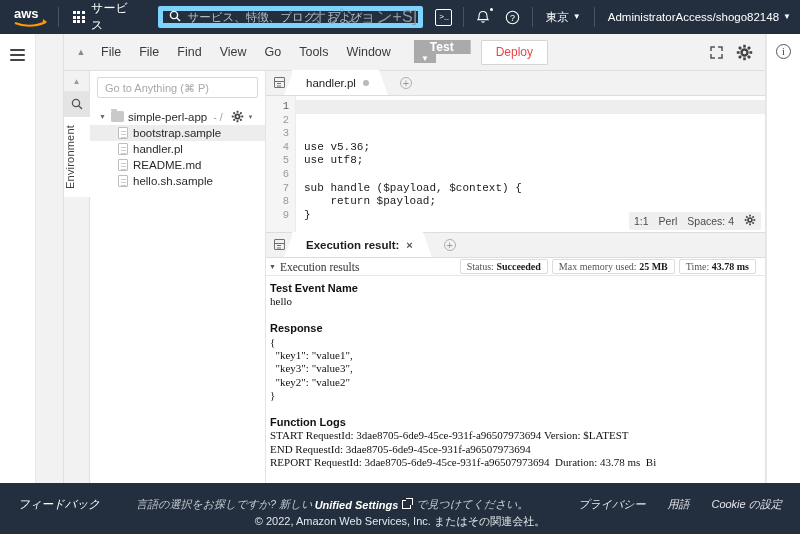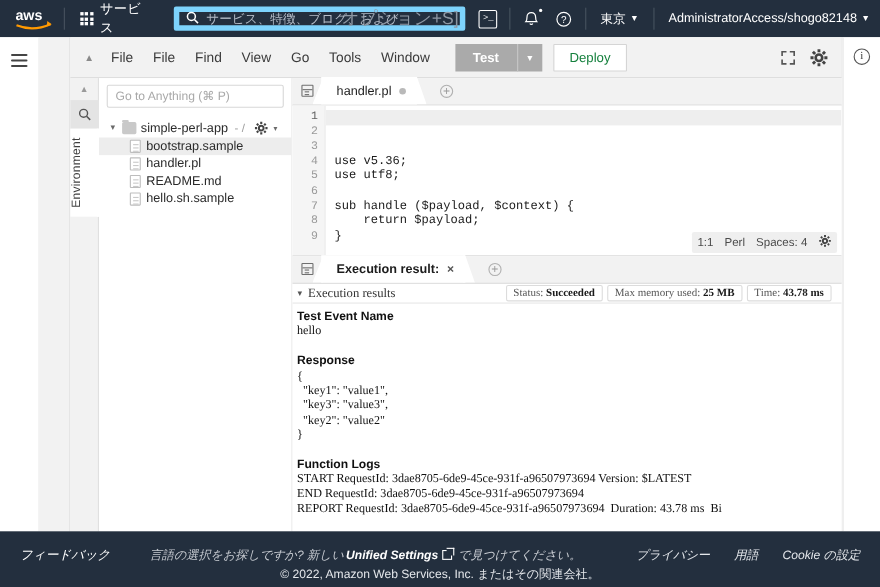--- a/index.html
+++ b/index.html
@@ -107,33 +107,33 @@
     padding-left: 6px;
   }
   .collapse-arrow {
     width: 22px; height:22px; display:flex; align-items:center; justify-content:center;
     color:#8a8a8a; font-size:9px; cursor:pointer;
   }
   .menu-item {
     padding: 0 9px; height: 26px; line-height: 26px;
     font-size: 12.5px; color: #3b3b3b; cursor: pointer;
   }
-  #test-group { display:flex; align-items:stretch; margin-left: 14px; height:25px; }
+  #test-group { display:flex; align-items:stretch; margin-left: 14px; height:25px;flex-direction:column; }
   #test-btn {
     background: #aaaaaa; color:#ffffff; font-size:12px; font-weight:bold;
     padding: 0 16px; display:flex; align-items:center; cursor:pointer;
     border-right: 1px solid #c4c4c4;
   }
   #test-caret {
     background: #aaaaaa; color:#ffffff; width:22px; display:flex;
     align-items:center; justify-content:center; font-size:8px; cursor:pointer;
   }
   #deploy-btn {
     margin-left: 10px; background:#ffffff; border:1px solid #d5d5d5;
-    color:#15803d; font-size:12px; padding: 0 14px; height:25px;
+    color:#ef4444; font-size:12px; padding: 0 14px; height:25px;
     display:flex; align-items:center; cursor:pointer; border-radius:1px;
   }
   .menubar-right { margin-left:auto; display:flex; align-items:center; gap:2px; padding-right:8px; }
   .mb-icon { width:26px; height:26px; display:flex; align-items:center; justify-content:center; cursor:pointer; }
 
   
   #ide-body { flex:1 1 auto; display:flex; min-height:0; }
 
   
   #env-strip {

